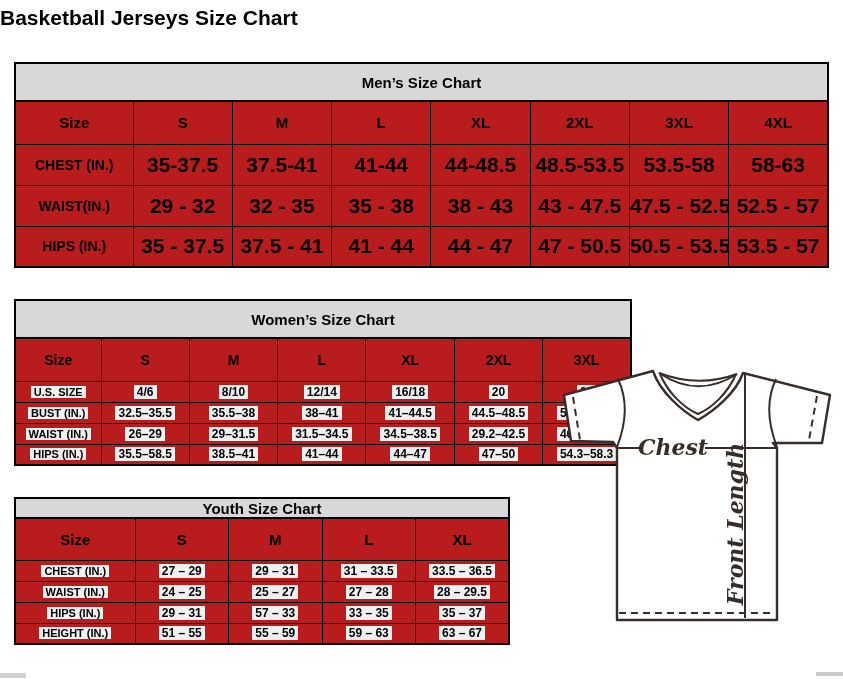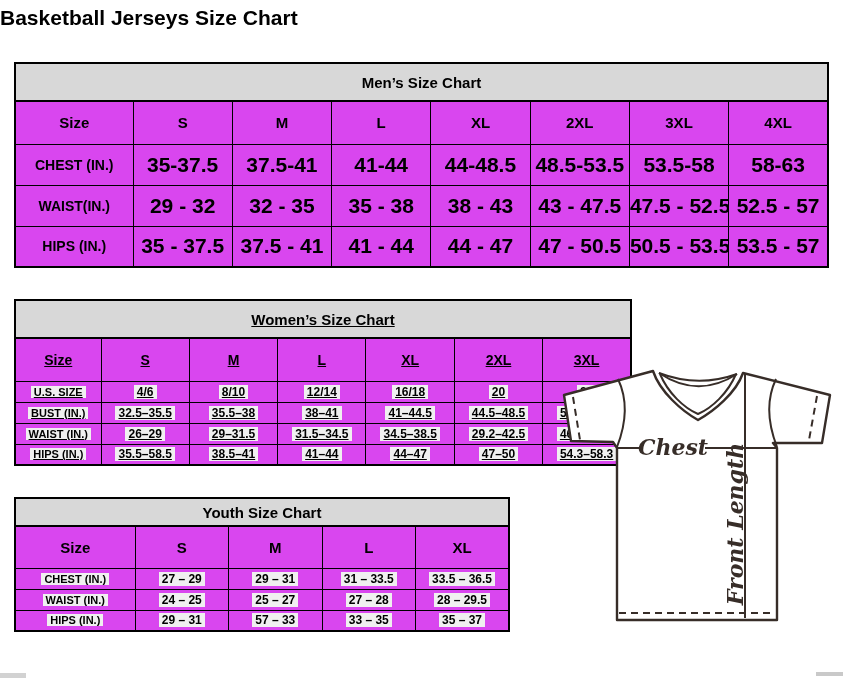--- a/index.html
+++ b/index.html
@@ -6,49 +6,49 @@
   .page {
     position:relative; width:843px; height:679px; background:#ffffff;
     font-family:"Liberation Sans", sans-serif; color:#000; overflow:hidden;
   }
   .title {
     position:absolute; top:6px; left:0; width:812px; margin:0;
     text-align:left; font-size:21px; font-weight:bold;
   }
   table.tbl {
     position:absolute; border-collapse:collapse; table-layout:fixed;
-    border:2px solid #000; background:#d946ef;padding-left:12px;
+    border:2px solid #000; background:#b91c1c;padding-left:12px;
   }
   table.tbl td {
     border:1px solid #000; text-align:center; vertical-align:middle;
     font-weight:bold; padding:0; white-space:nowrap; overflow:hidden;
   }
   table.tbl tr.band td { background:#d8d8d8; font-size:15px; border-bottom:2px solid #000; }
   
   .men { left:14px; top:62px;  width:815px; }
   .men col.first { width:118px; }
   .men tr.band { height:38px; }
   .men tr.head { height:43px; }
   .men tr.datarow { height:41px; }
   .men tr.head td { font-size:15px; }
   .men td.rowlabel { font-size:14px; }
   .men td.val { font-size:21px; }
   
-  .women { left:14px; top:299px; width:618px;text-decoration:underline; }
+  .women { left:14px; top:299px; width:618px; }
   .women col.first { width:86px; }
   .women tr.band { height:38px; }
   .women tr.head { height:43px; }
   .women tr.datarow { height:21px; }
   .women tr.head td { font-size:14px; }
   .women td.rowlabel { font-size:11px; }
   .women td.val { font-size:12px; }
   
   .youth { left:14px; top:497px; width:496px; }
   .youth col.first { width:120px; }
-  .youth tr.band { height:28px;margin-left:16px; }
+  .youth tr.band { height:20px;margin-left:16px; }
   .youth tr.head { height:42px; }
   .youth tr.datarow { height:21px; }
   .youth tr.head td { font-size:15px; }
   .youth td.rowlabel { font-size:11px; }
   .youth td.val { font-size:12px;margin-left:28px; }
   
   .tbl-hl .hl { background:#f0f0f0; padding:0 3px; }
   
   .jersey { position:absolute; left:556px; top:362px; }
   .jersey .outline { fill:#ffffff; stroke:#372d28; stroke-width:2.4; stroke-linejoin:round; }
@@ -222,20 +222,27 @@
           <td class="val"><span class="hl">27 – 28</span></td>
           <td class="val"><span class="hl">28 – 29.5</span></td>
         </tr>
         <tr class="datarow">
           <td class="rowlabel"><span class="hl">HIPS (IN.)</span></td>
           <td class="val"><span class="hl">29 – 31</span></td>
           <td class="val"><span class="hl">57 – 33</span></td>
           <td class="val"><span class="hl">33 – 35</span></td>
           <td class="val"><span class="hl">35 – 37</span></td>
         </tr>
+        <tr class="datarow">
+          <td class="rowlabel"><span class="hl">HEIGHT (IN.)</span></td>
+          <td class="val"><span class="hl">51 – 55</span></td>
+          <td class="val"><span class="hl">55 – 59</span></td>
+          <td class="val"><span class="hl">59 – 63</span></td>
+          <td class="val"><span class="hl">63 – 67</span></td>
+        </tr>
       </tbody>
     </table>
 
   <svg class="jersey" width="282" height="262" viewBox="0 0 282 262">
 
     <path class="outline" d="M 97,9 L 8,33 L 15,79 L 57,80 L 61,86 L 61,258 L 221,258 L 221,86 L 217,81 L 266,81 L 274,33 L 187,11
              C 180,31 158,49 142,58 C 126,49 104,30 97,9 Z"></path>
 
     <path class="detail" d="M 103,11 Q 142,26 181,12"></path>
     <path class="detail" d="M 103,11 Q 142,37 181,12"></path>

